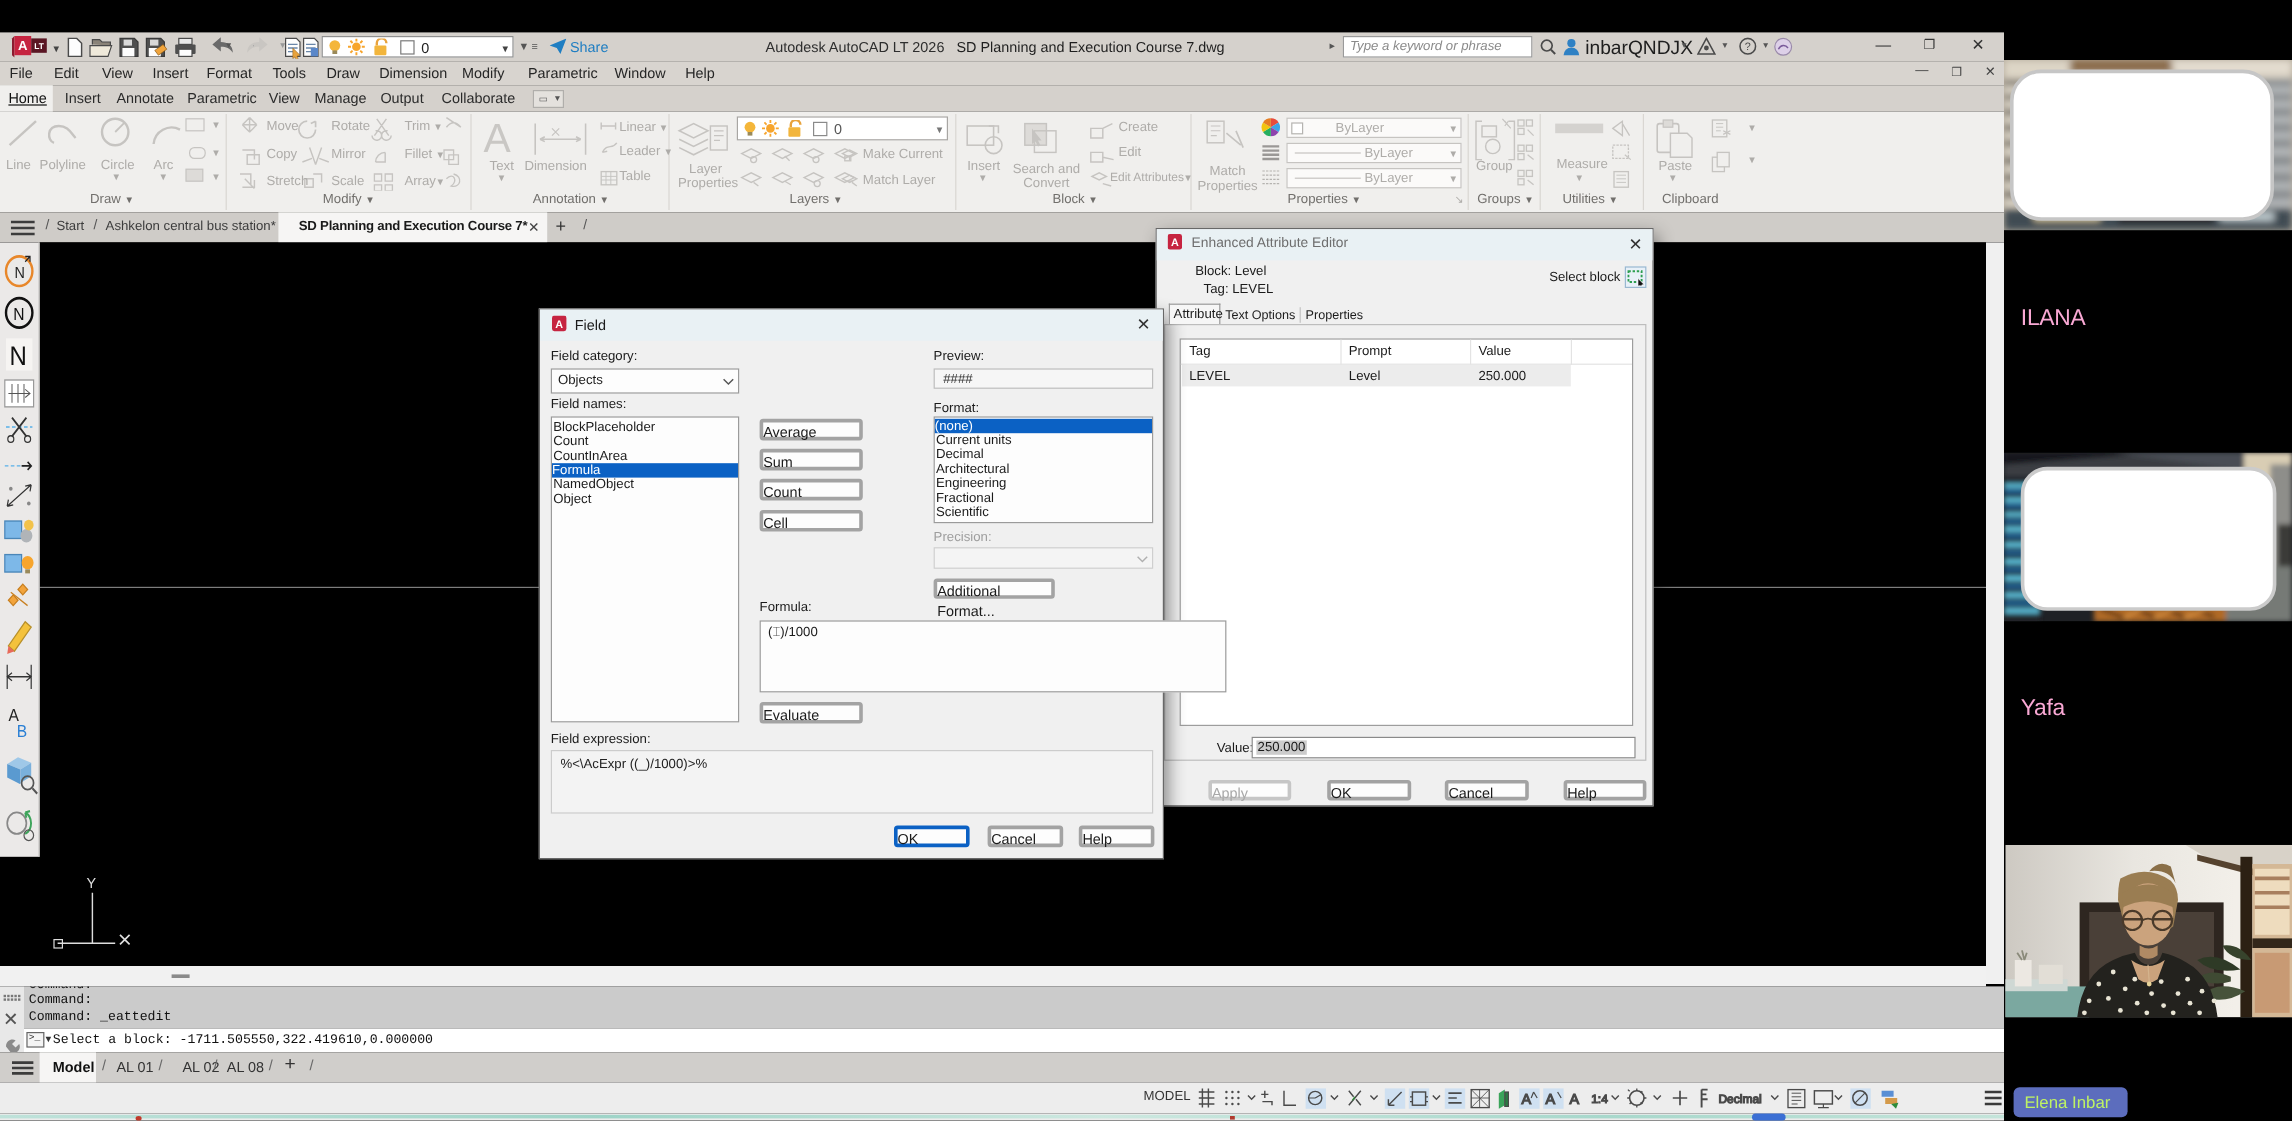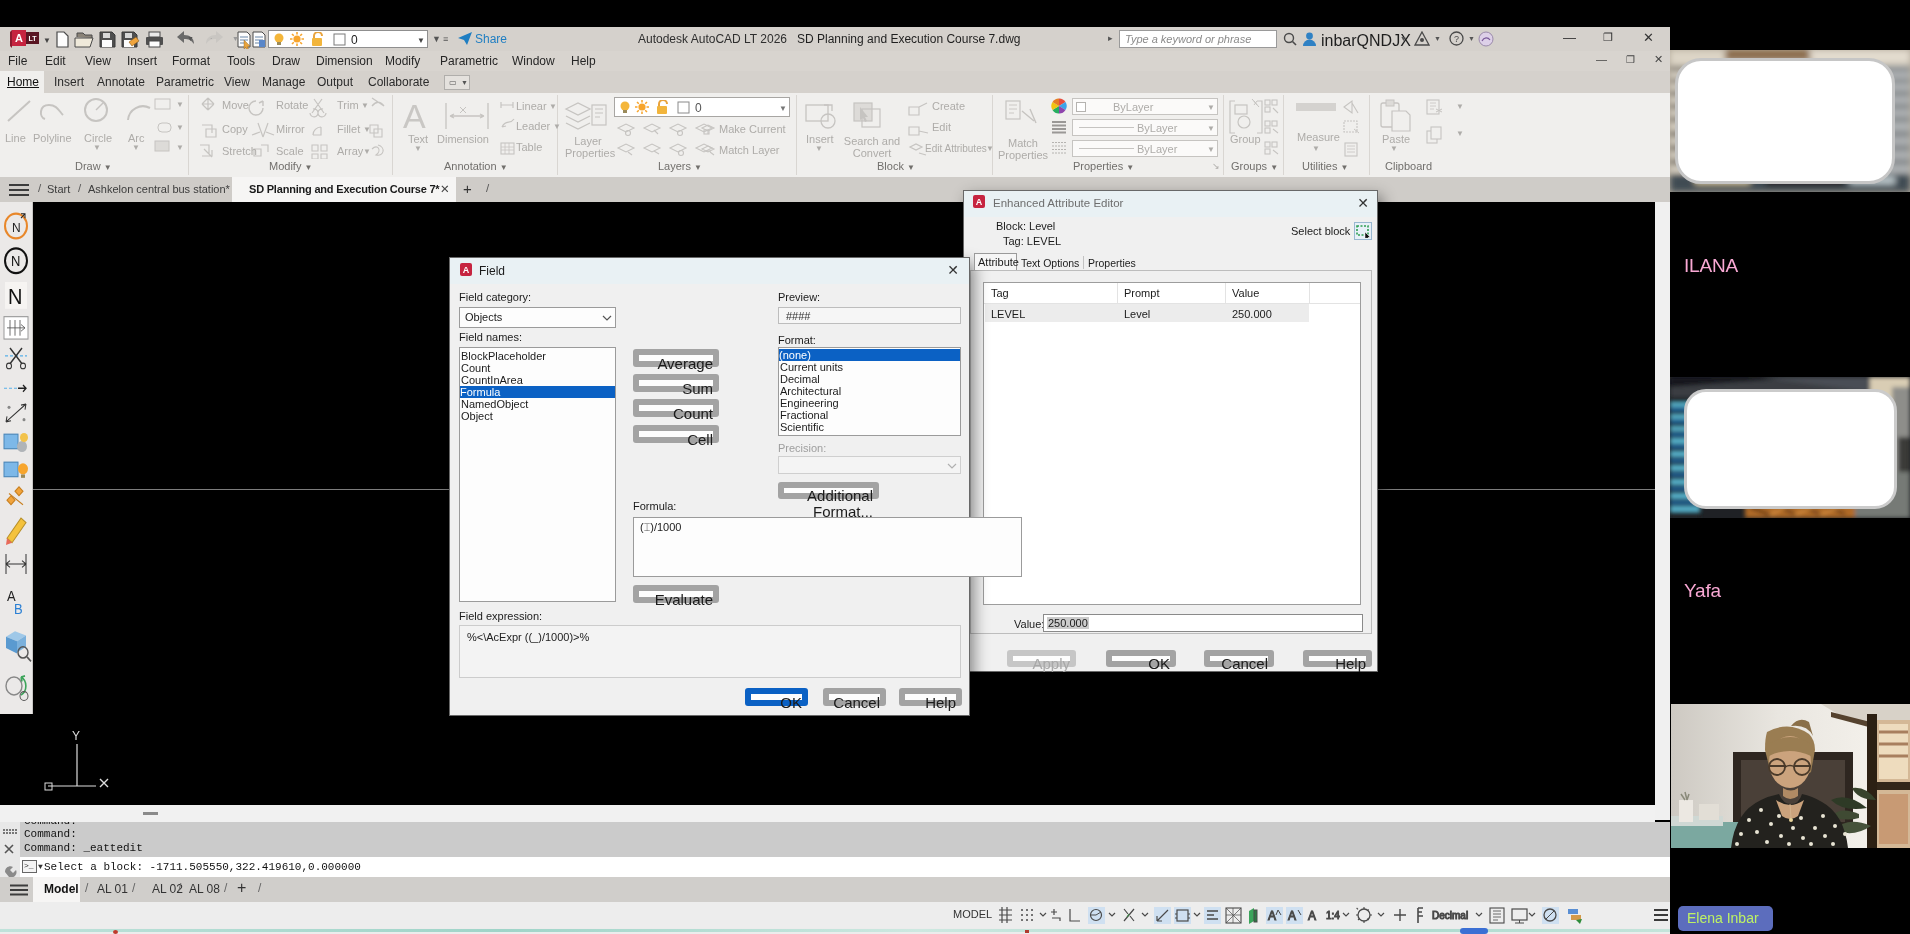--- a/index.html
+++ b/index.html
@@ -29,21 +29,21 @@
 .cmdgutter { position:absolute; left:0; top:822px; width:20px; height:55px; background:#e8e8e8; }
 .modeltabs { position:absolute; left:0; top:877px; width:1670px; height:25px; background:#d0cecb; font-size:12px; color:#333; }
 .statusbar { position:absolute; left:0; top:902px; width:1670px; height:26px; background:#ededed; }
 .bottomstrip { position:absolute; left:0; top:928px; width:1670px; height:6px; background:#ececec; }
 
 .dlg { position:absolute; background:#f0f0f0; border:1px solid #686868; box-shadow:4px 6px 14px rgba(0,0,0,.45); }
 .dlgtitle { position:absolute; left:0; top:0; width:100%; height:26px; background:#e9f1f4; }
 .dlgtitle .txt { position:absolute; left:29px; top:6px; font-size:12px; color:#1b1b1b; }
 .dlgX { position:absolute; top:5px; width:16px; height:16px; font-size:14px; color:#333; text-align:center; line-height:15px; }
 .lbl { position:absolute; font-size:11px; color:#1b1b1b; white-space:nowrap; }
-.btn { position:absolute; background:#fdfdfd; border:6px solid #a3a3a3; border-radius:3px; font-size:15px; color:#1b1b1b; text-align:right; }
+.btn { position:absolute; background:#fdfdfd; border:3px solid #a3a3a3; border-radius:3px; font-size:12px; color:#1b1b1b; text-align:left; }
 .inputbox { position:absolute; background:#fdfdfd; border:1px solid #9b9b9b; font-size:11px; color:#1b1b1b; }
 
 .sidebar { position:absolute; left:1670px; top:0; width:240px; height:934px; background:#000; overflow:hidden; }
 .whitecard { position:absolute; background:#fff; border:3px solid #c6c6c6; }
 .pname { position:absolute; color:#f9a8d4; font-size:19px; letter-spacing:-0.2px; }
 </style>
 </head>
 <body>
 <div class="acadwin">
   <div class="titlebar" id="titlebar">

